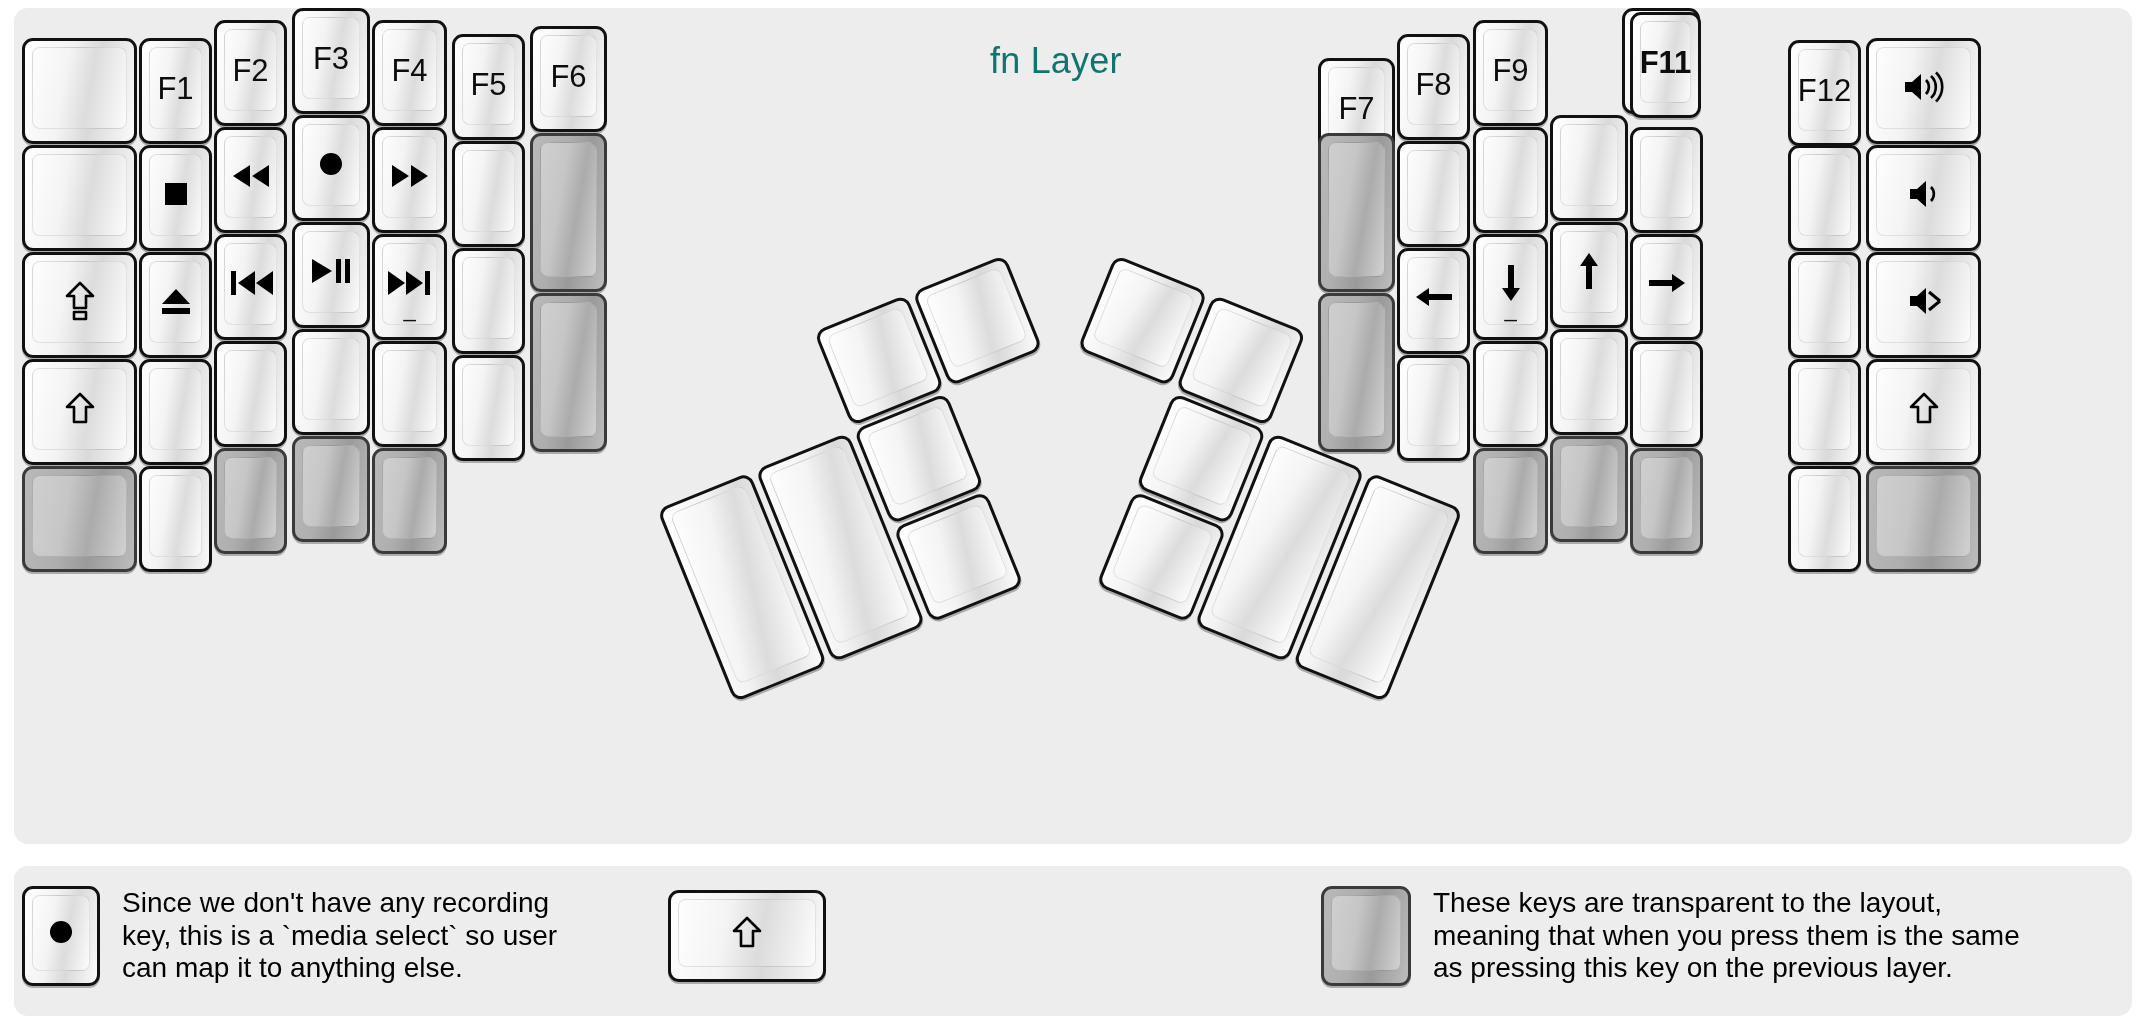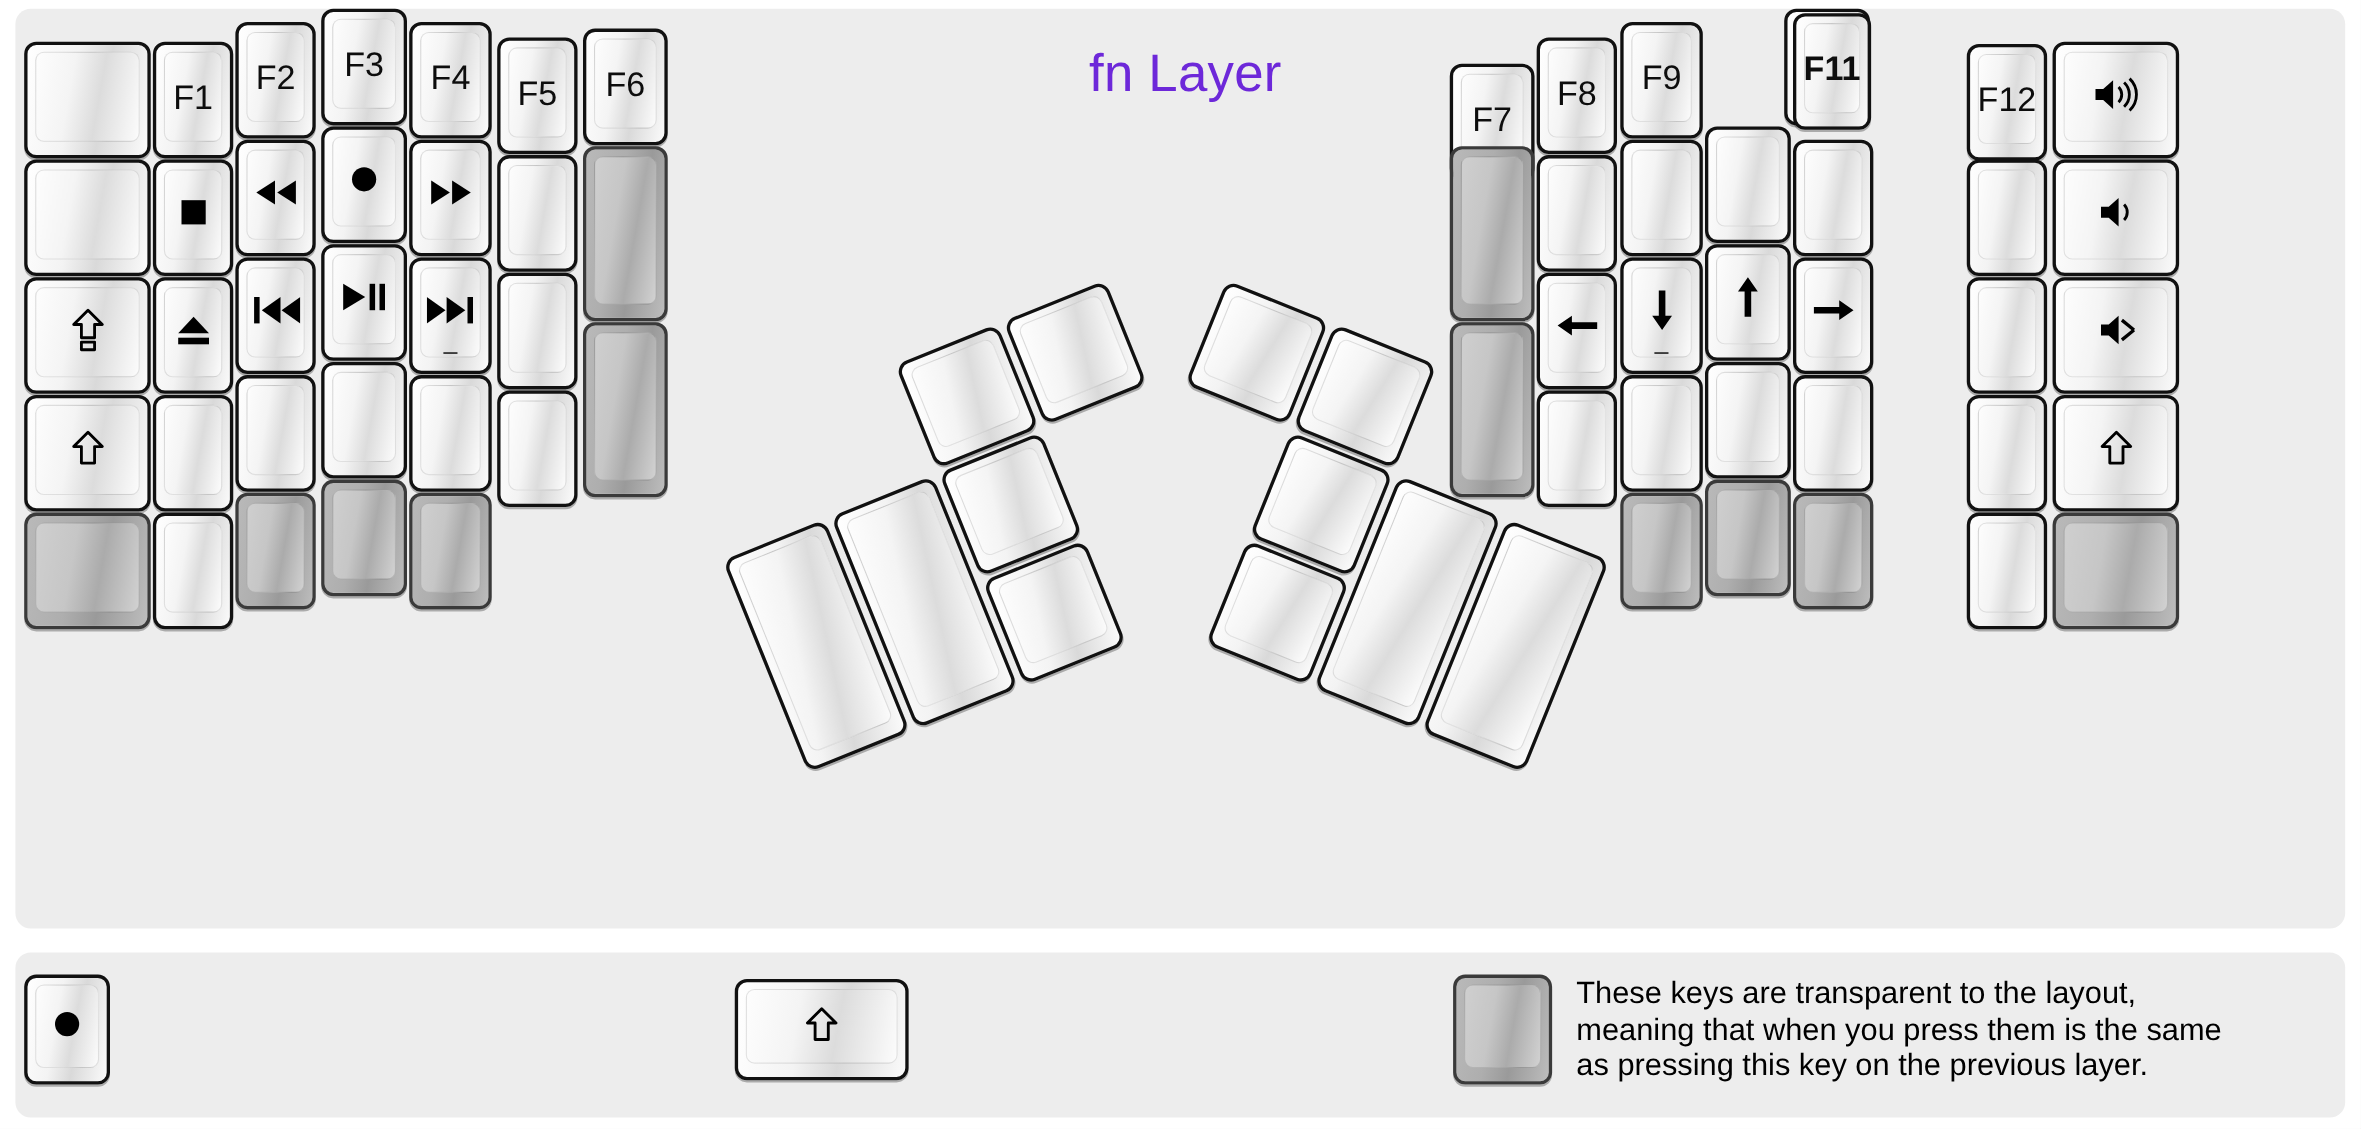--- a/index.html
+++ b/index.html
@@ -23,22 +23,22 @@
     background: #ededed;
     border-radius: 14px;
   }
   #board-panel { left: 14px; top: 8px; width: 2118px; height: 836px; }
   #legend-panel { left: 14px; top: 866px; width: 2118px; height: 150px; }
 
   
   #title {
     position: absolute;
     left: 990px; top: 40px;
-    font-size: 48px;
-    color: #6d28d9;
+    font-size: 36px;
+    color: #0f766e;
     letter-spacing: 0.2px;
     white-space: nowrap;
   }
 
   
   .key {
     position: absolute;
     border: 3px solid #111111;
     border-radius: 11px;
     background: linear-gradient(100deg,#ffffff 0%,#f3f3f3 38%,#d9d9d9 62%,#fbfbfb 100%);
@@ -458,20 +458,23 @@
       <div class="lg-item" style="left: 22px; top: 886px;">
         <div class="lg-key" style="width: 78px; height: 100px;">
           <div class="key" style="left: 0px; top: 0px; width: 78px; height: 100px;">
             <div class="inner">
               <span class="glyph"><svg width="30" height="30" viewBox="0 0 30 30" fill="#000">
                   <circle cx="15" cy="15" r="11"></circle>
                 </svg></span>
             </div>
           </div>
         </div>
+        <div class="lg-text">Since we don't have any recording
+key, this is a `media select` so user
+can map it to anything else.</div>
       </div>
       <div class="lg-item" style="left: 668px; top: 890px;">
         <div class="lg-key" style="width: 158px; height: 92px;">
           <div class="key" style="left: 0px; top: 0px; width: 158px; height: 92px;">
             <div class="inner">
               <span class="glyph"><svg width="30" height="34" viewBox="0 0 30 34" fill="none" stroke="#000" stroke-width="2.6" stroke-linejoin="round">
                   <polygon points="15,3 28,16 21,16 21,31 9,31 9,16 2,16"></polygon>
                 </svg></span>
             </div>
           </div>

